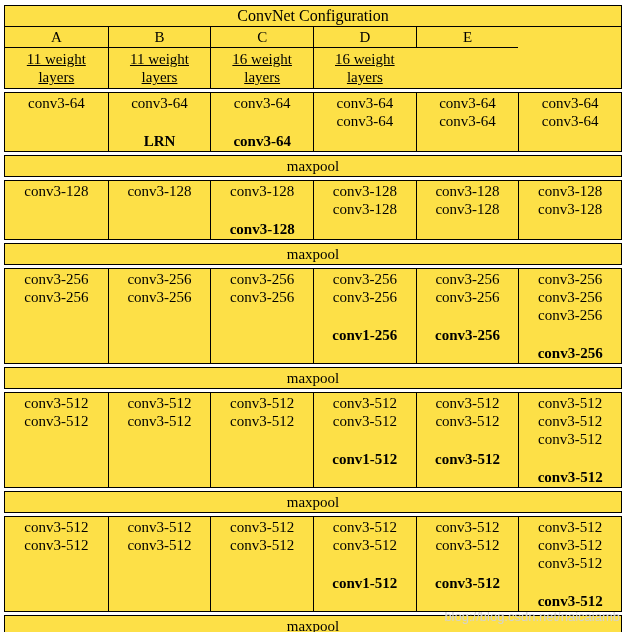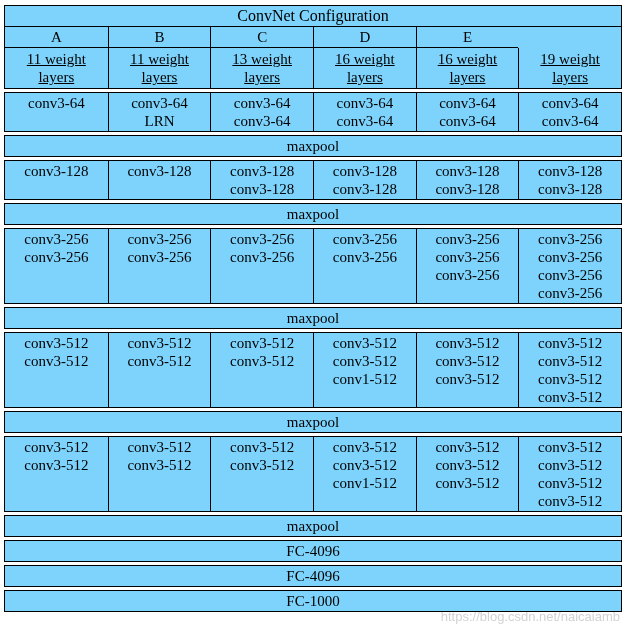--- a/index.html
+++ b/index.html
@@ -16,21 +16,21 @@
     overflow: hidden;
   }
   .page {
     padding: 5px 4px 0 4px;
   }
   .section {
     border: 1px solid #000000;
     margin-top: 3px;
     font-size: 15px;
     line-height: 18px;
-    background: #7dd3fc;
+    background: #fde047;
   }
   .section:first-child {
     margin-top: 0;
   }
   .full-row {
     text-align: center;
     padding: 1px 0;
   }
   .grid6 {
     display: grid;
@@ -54,21 +54,22 @@
     border-bottom: 1px solid #000000;
   }
   .weights > .cell {
     padding: 2px 10px;
     text-decoration: underline;
   }
   .layer {
     white-space: nowrap;
   }
   .bold {
-    font-weight: normal;
+    font-weight: bold;
+    margin-top: 20px;
   }
   .watermark {
     position: absolute;
     right: 6px;
     bottom: 8px;
     font-family: "Liberation Sans", sans-serif;
     font-size: 13px;
     color: #d2d2d2;
     pointer-events: none;
   }
@@ -83,24 +84,22 @@
         <div class="grid6 hdr-cols">
           <div class="cell">A</div>
           <div class="cell">B</div>
           <div class="cell">C</div>
           <div class="cell">D</div>
           <div class="cell">E</div>
         </div>
         <div class="grid6 weights">
           <div class="cell">11 weight layers</div>
           <div class="cell">11 weight layers</div>
-          <div class="cell">13 weight layers</div>
           <div class="cell">16 weight layers</div>
           <div class="cell">16 weight layers</div>
-          <div class="cell">19 weight layers</div>
         </div>
       </div>
       <div class="section grid6">
         <div class="cell">
           <div class="layer">conv3-64</div>
         </div>
         <div class="cell">
           <div class="layer">conv3-64</div>
           <div class="layer bold">LRN</div>
         </div>
@@ -160,20 +159,21 @@
           <div class="layer">conv3-256</div>
           <div class="layer">conv3-256</div>
         </div>
         <div class="cell">
           <div class="layer">conv3-256</div>
           <div class="layer">conv3-256</div>
         </div>
         <div class="cell">
           <div class="layer">conv3-256</div>
           <div class="layer">conv3-256</div>
+          <div class="layer bold">conv1-256</div>
         </div>
         <div class="cell">
           <div class="layer">conv3-256</div>
           <div class="layer">conv3-256</div>
           <div class="layer bold">conv3-256</div>
         </div>
         <div class="cell">
           <div class="layer">conv3-256</div>
           <div class="layer">conv3-256</div>
           <div class="layer">conv3-256</div>
@@ -254,13 +254,13 @@
       </div>
       <div class="section">
         <div class="full-row">FC-4096</div>
       </div>
       <div class="section">
         <div class="full-row">FC-1000</div>
       </div>
     </div>
 </div>
 
-<div class="watermark">https://blog.csdn.net/naicaiamb</div>
+<div class="watermark">blog://blog.csdn.net/naicaiamb</div>
 
 </body></html>

